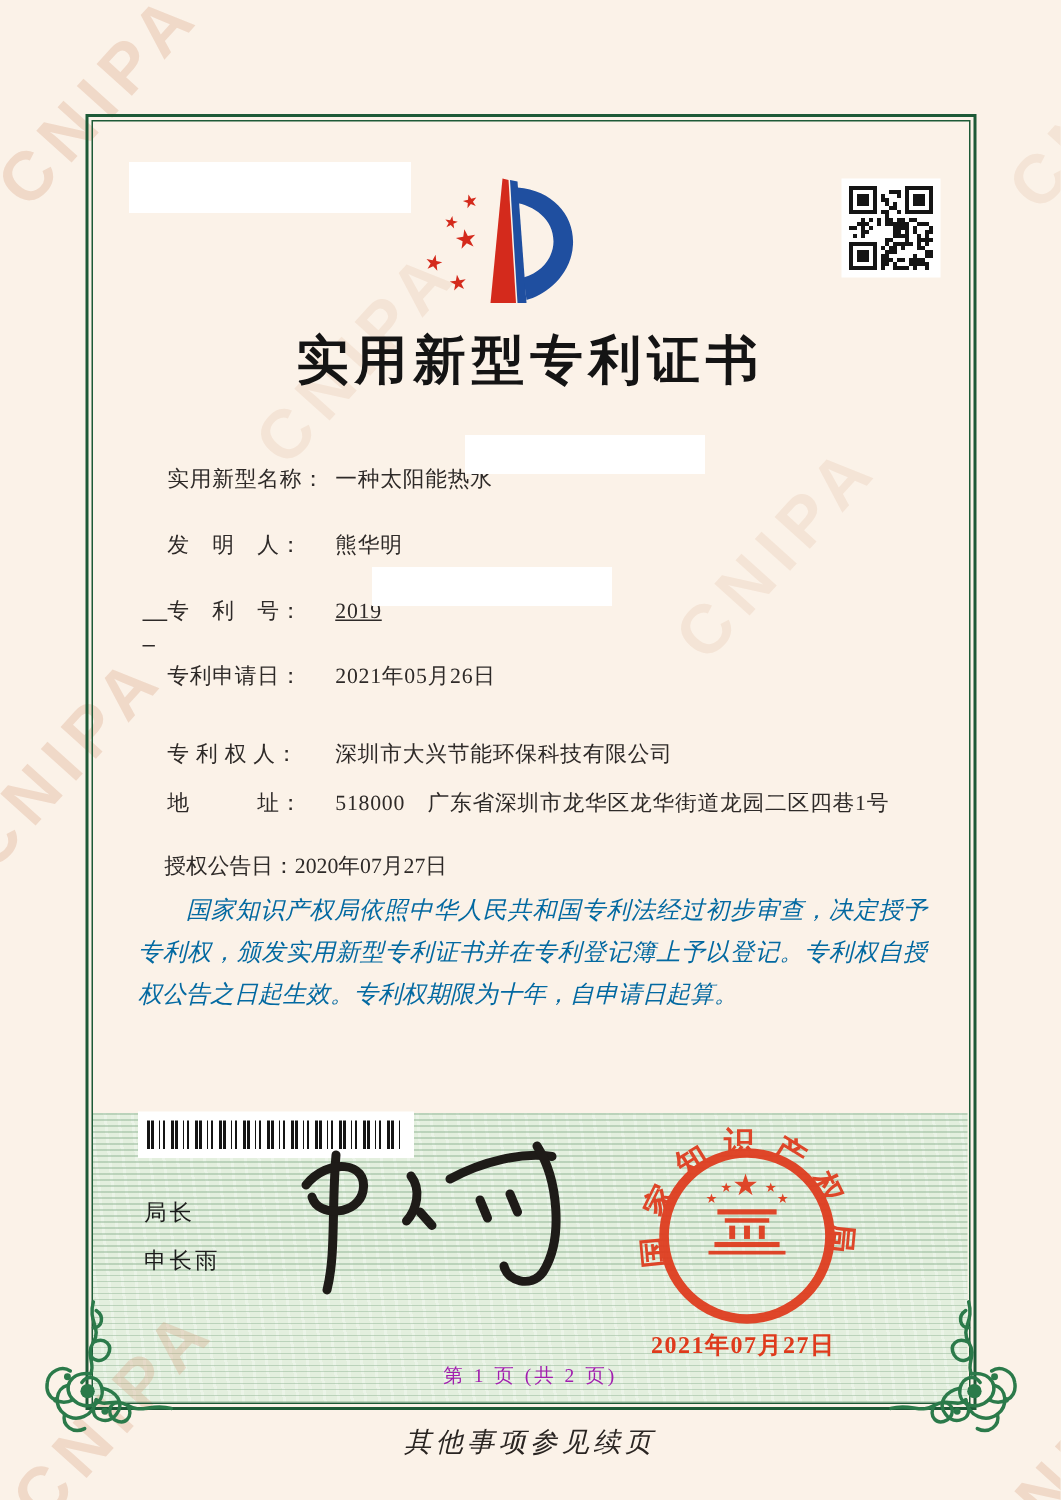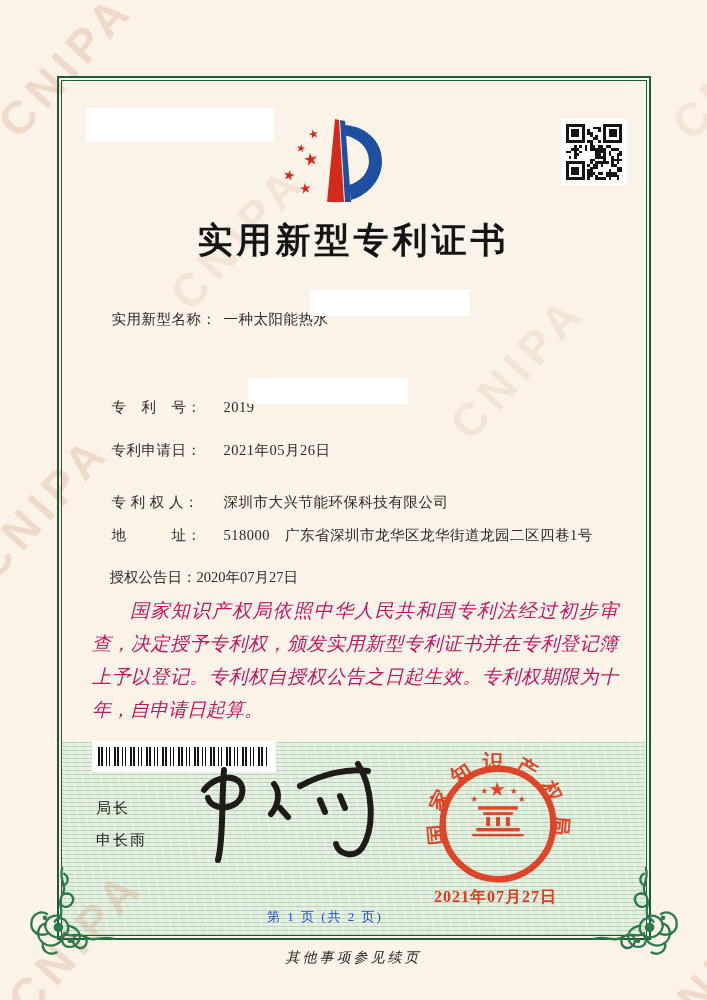--- a/index.html
+++ b/index.html
@@ -43,39 +43,39 @@
   .frow{position:absolute;left:95px;z-index:3;font-size:14.5px;color:#2e2a28;
         white-space:pre;letter-spacing:.5px;}
   .frow .lab{display:inline-block;width:112px;}
   .redact{position:absolute;background:#fff;z-index:3;}
 
   #grantrow{position:absolute;left:95px;top:551px;z-index:3;font-size:14.5px;color:#2e2a28;white-space:pre;}
   #grantrow .pair2{position:absolute;left:273px;top:0;}
 
   
   #bodytext{position:absolute;left:92px;top:594px;width:526px;z-index:3;
-      font-size:19px;line-height:1.74;color:#be185d;font-style:italic;text-align:justify;}
+      font-size:16px;line-height:1.74;color:#0369a1;font-style:italic;text-align:justify;}
   #bodytext p{margin:0;text-indent:2em;}
 
   
   #barcodebox{position:absolute;left:92px;top:741px;width:184px;height:31px;background:#fff;z-index:3;}
   #barcode{position:absolute;left:6px;top:6px;width:170px;height:19px;
       background:repeating-linear-gradient(90deg,
         #141414 0 2px,#fff 2px 3px,#141414 3px 5px,#fff 5px 8px,
         #141414 8px 9px,#fff 9px 11px,#141414 11px 12px,#fff 12px 16px);}
   .signerlab{position:absolute;left:96px;z-index:3;font-size:15px;color:#1c1c1c;
       font-family:Liberation Serif, serif;letter-spacing:2px;}
   #signature{position:absolute;left:188px;top:756px;width:214px;height:112px;z-index:3;}
   #seal{position:absolute;left:419px;top:745px;width:158px;height:158px;z-index:5;opacity:.93;}
   #sealdate{position:absolute;left:434px;top:855px;z-index:6;color:#df3a1c;
       font-size:16px;letter-spacing:1px;font-weight:bold;white-space:pre;margin-top:32px;}
-  #pagenum{position:absolute;left:0;top:908px;width:650px;text-align:center;z-index:3;
-      font-size:13px;color:#1d4ed8;letter-spacing:2px;}
+  #pagenum{position:absolute;left:0;top:908px;width:707px;text-align:center;z-index:3;
+      font-size:13px;color:#a21caf;letter-spacing:2px;}
   #footnote{position:absolute;left:0;top:949px;width:707px;text-align:center;z-index:3;
-      font-size:14px;color:#2a2522;font-style:italic;letter-spacing:3px;}
+      font-size:18px;color:#2a2522;font-style:italic;letter-spacing:3px;}
 </style>
 </head>
 <body>
 
 <div id="page">
 
   <div class="wm" style="left:-22px;top:38px;">CNIPA</div>
   <div class="wm faint" style="left:150px;top:210px;">CNIPA</div>
   <div class="wm faint" style="left:430px;top:340px;">CNIPA</div>
   <div class="wm" style="left:-46px;top:480px;">CNIPA</div>
@@ -352,22 +352,25 @@
       </svg>
   </div>
 
   <div id="title">实用新型专利证书</div>
 
   <div class="frow" style="top:293px;">
     <span class="lab">实用新型名称：</span><span>一种太阳能热水</span>
   </div>
   <div class="redact" style="left:310px;top:290px;width:160px;height:26px;"></div>
 
-
-  <div class="frow" style="top:381px;">
+  <div class="frow" style="top:337px;">
+    <span class="lab">发　明　人：</span><span>熊华明</span>
+  </div>
+
+  <div class="frow" style="top:381px;text-decoration:underline;">
     <span class="lab">专　利　号：</span><span>2019</span>
   </div>
   <div class="redact" style="left:248px;top:378px;width:160px;height:26px;"></div>
 
   <div class="frow" style="top:424px;">
     <span class="lab">专利申请日：</span><span>2021年05月26日</span>
   </div>
 
   <div class="frow" style="top:476px;">
     <span class="lab">专 利 权 人：</span><span>深圳市大兴节能环保科技有限公司</span>

